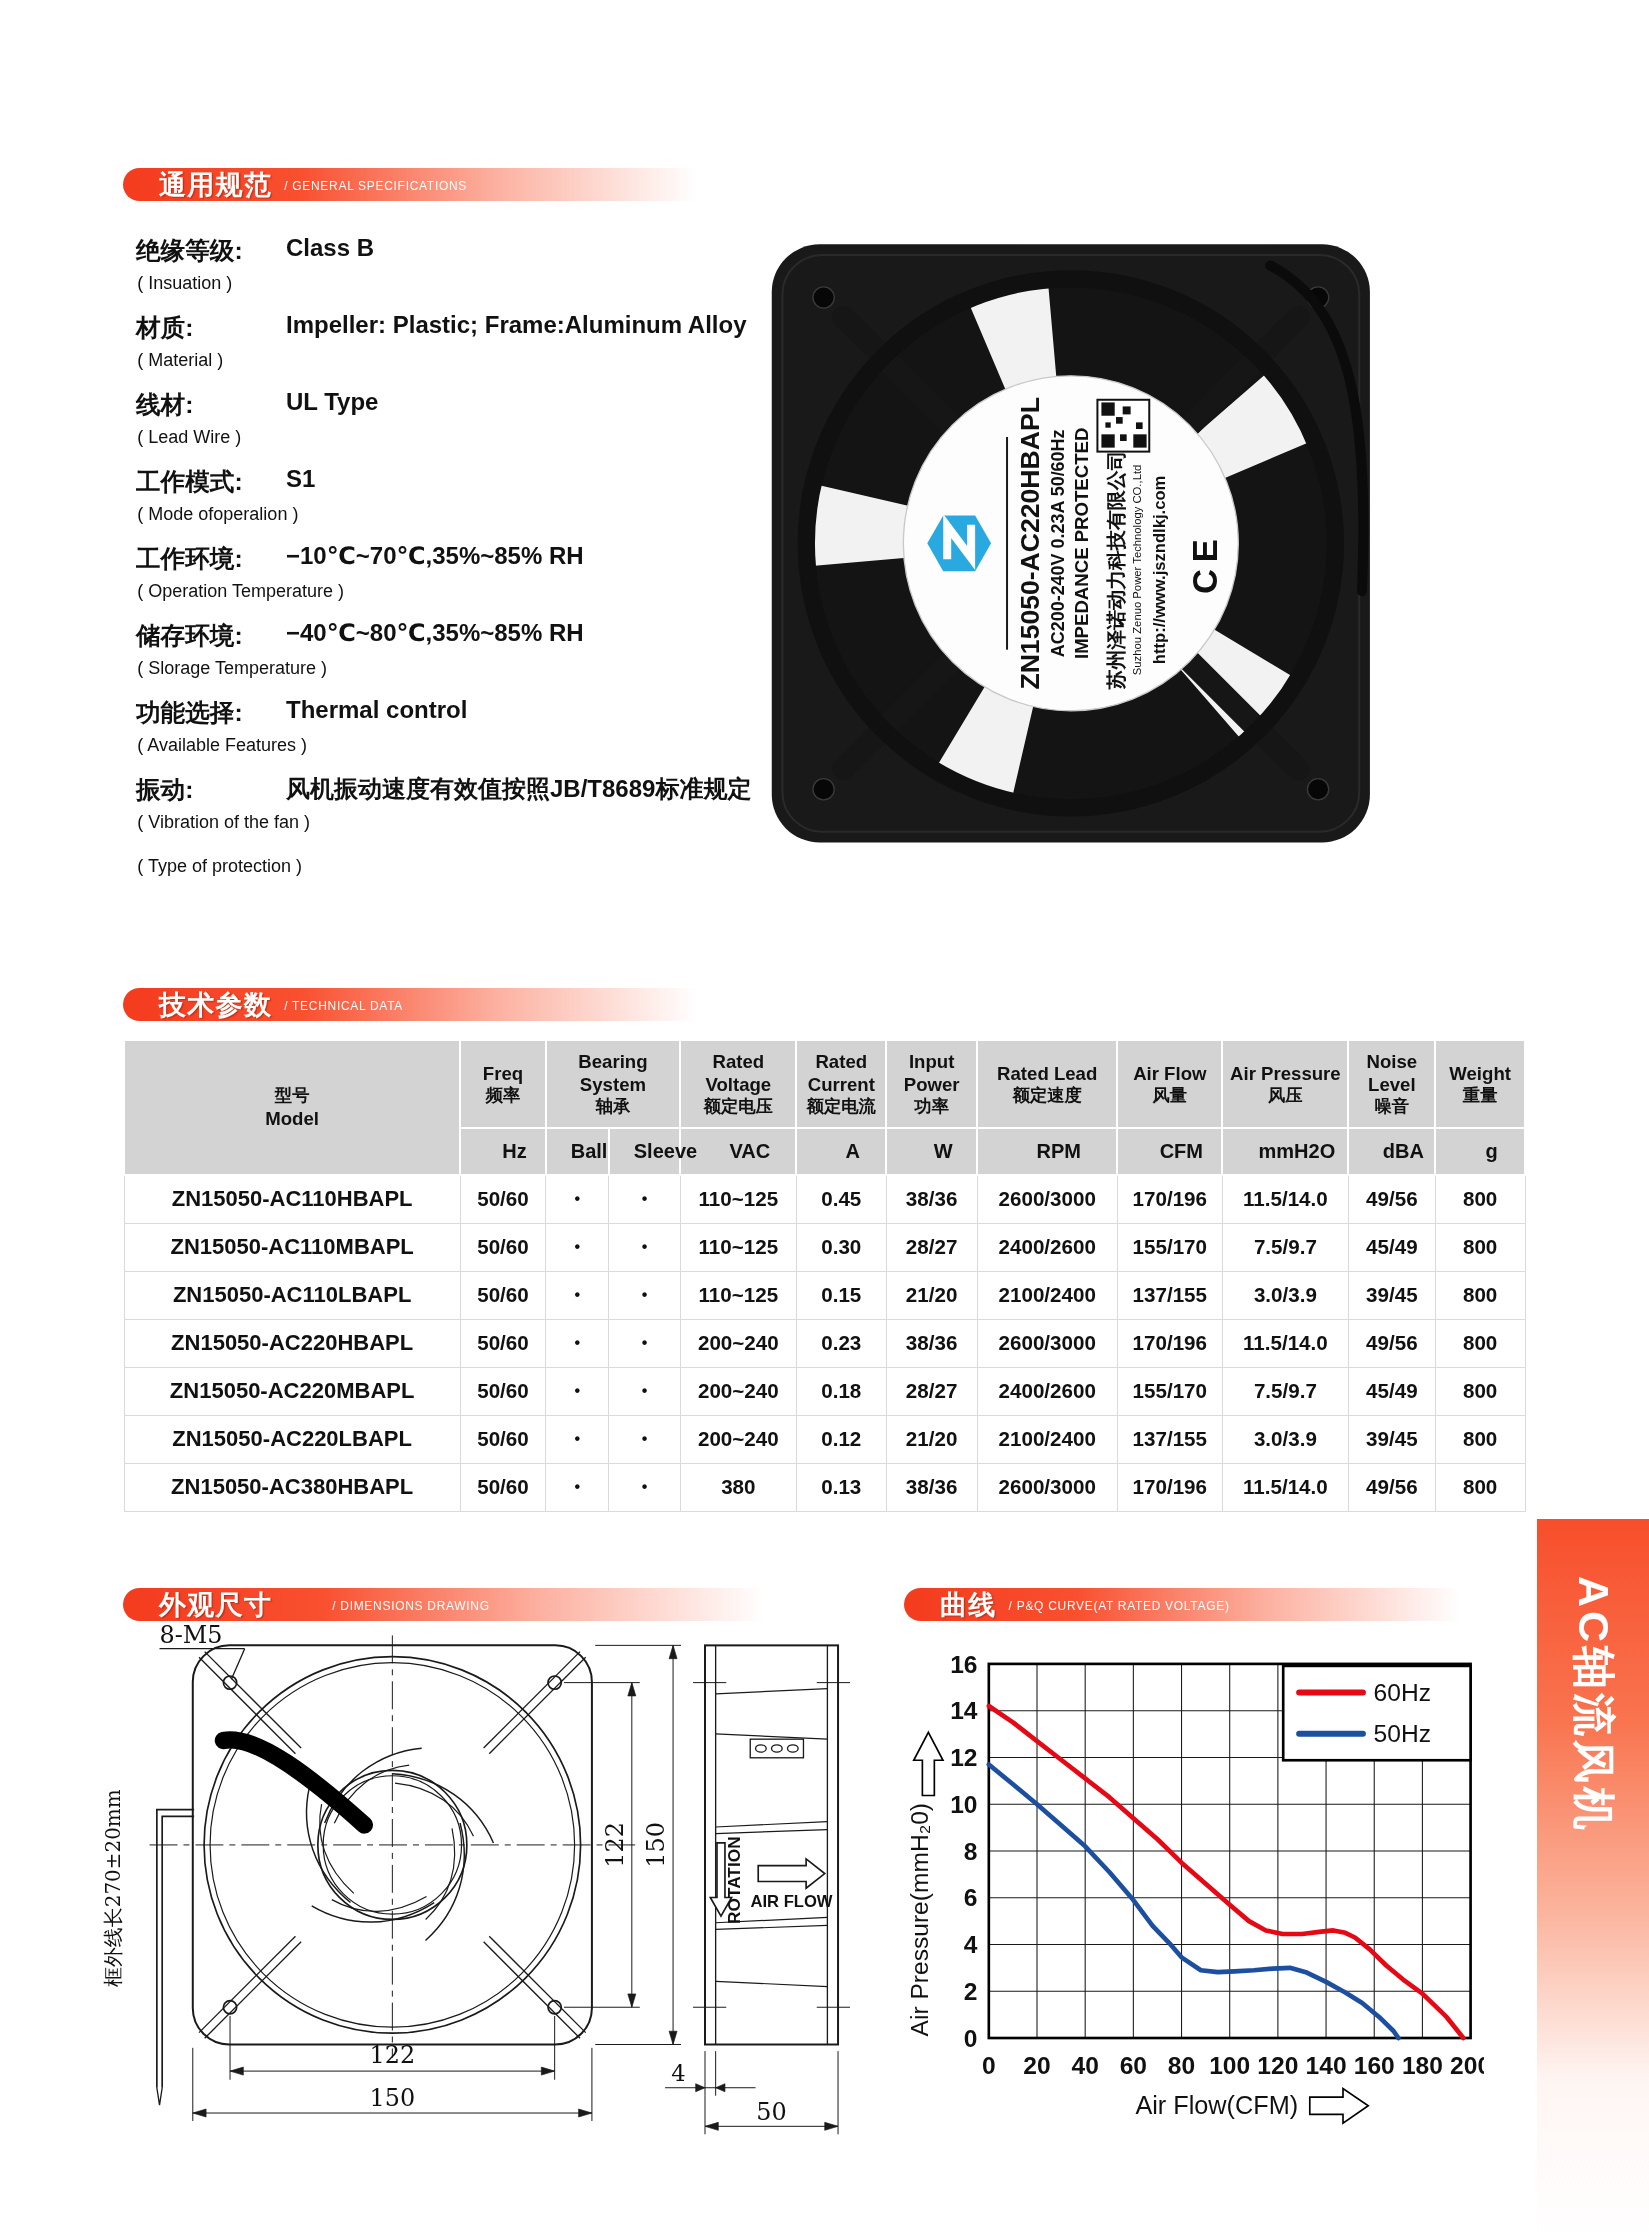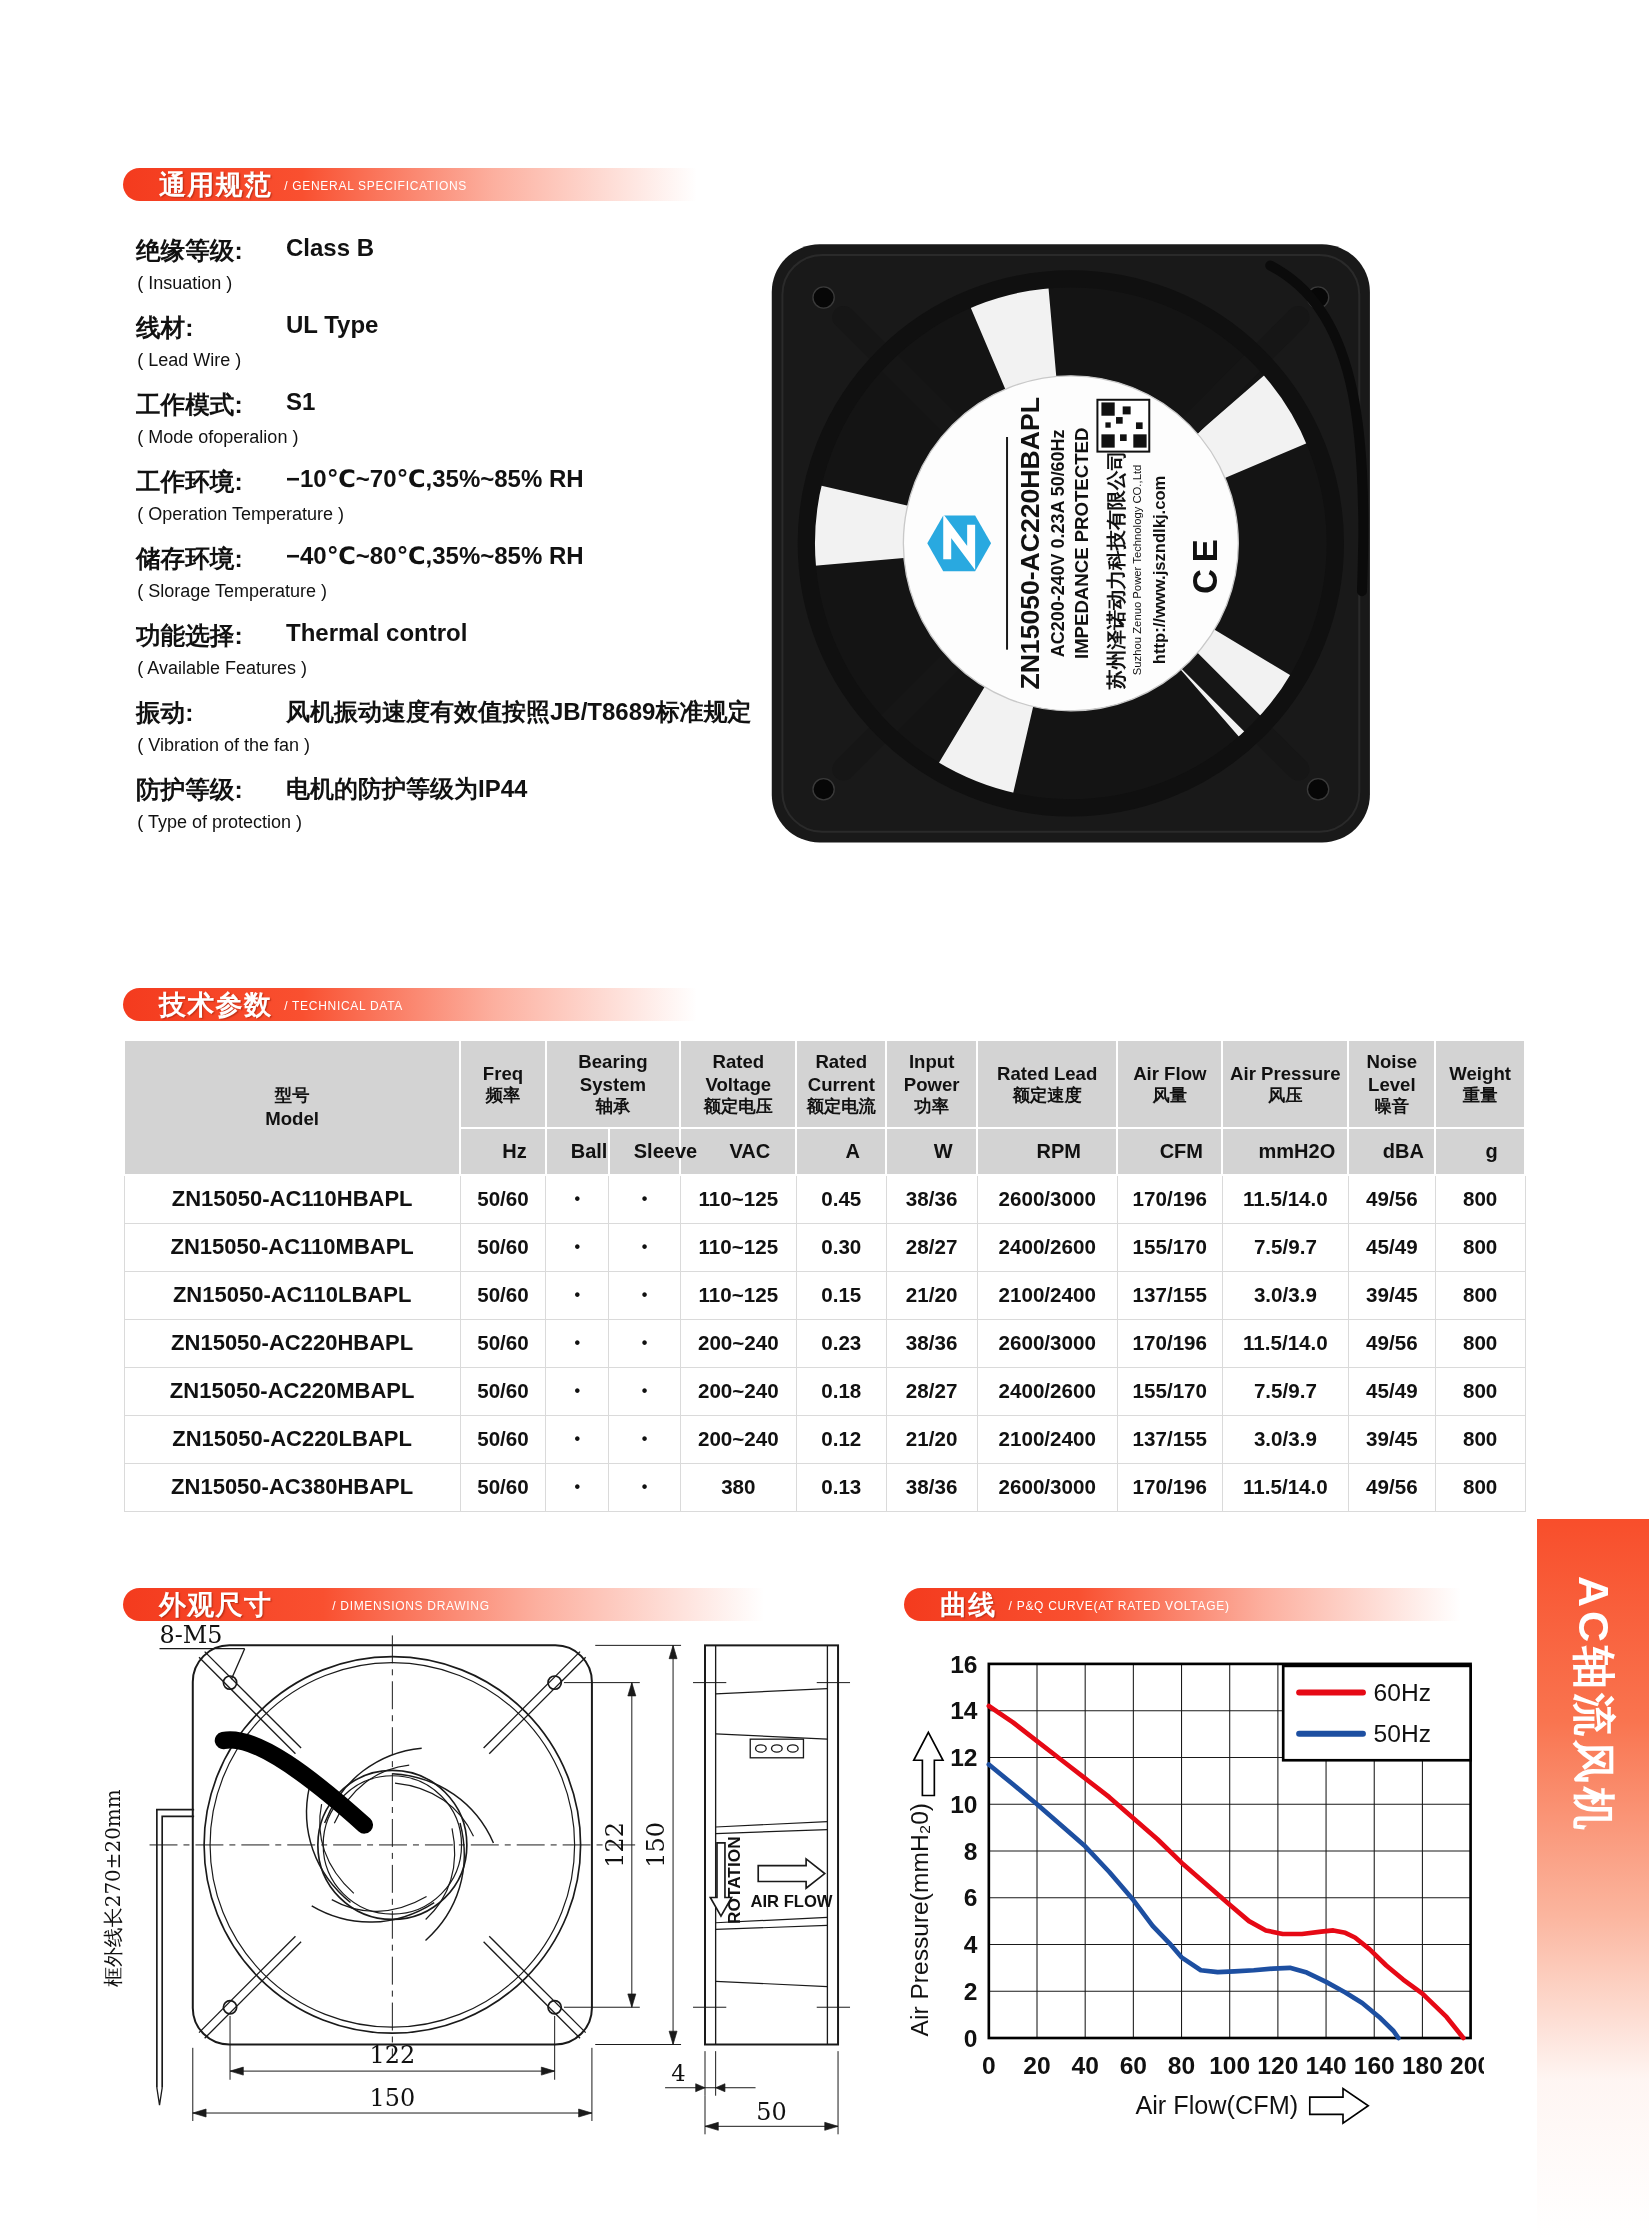--- a/index.html
+++ b/index.html
@@ -91,20 +91,27 @@
 <div id="spec-list">
     <div class="spec-item">
       <div class="spec-row">
         <div class="spec-label">绝缘等级:</div>
         <div class="spec-value">Class B</div>
       </div>
       <div class="spec-en">( Insuation )</div>
     </div>
     <div class="spec-item">
       <div class="spec-row">
+        <div class="spec-label">材质:</div>
+        <div class="spec-value">Impeller: Plastic; Frame:Aluminum Alloy</div>
+      </div>
+      <div class="spec-en">( Material )</div>
+    </div>
+    <div class="spec-item">
+      <div class="spec-row">
         <div class="spec-label">线材:</div>
         <div class="spec-value">UL Type</div>
       </div>
       <div class="spec-en">( Lead Wire )</div>
     </div>
     <div class="spec-item">
       <div class="spec-row">
         <div class="spec-label">工作模式:</div>
         <div class="spec-value">S1</div>
       </div>
@@ -132,24 +139,20 @@
       <div class="spec-en">( Available Features )</div>
     </div>
     <div class="spec-item">
       <div class="spec-row">
         <div class="spec-label">振动:</div>
         <div class="spec-value">风机振动速度有效值按照JB/T8689标准规定</div>
       </div>
       <div class="spec-en">( Vibration of the fan )</div>
     </div>
     <div class="spec-item">
-      <div class="spec-row">
-        <div class="spec-label">防护等级:</div>
-        <div class="spec-value">电机的防护等级为IP44</div>
-      </div>
       <div class="spec-en">( Type of protection )</div>
     </div>
   </div>
 
 <svg id="fan-photo" width="615" height="648" viewBox="0 0 925 975">
   <rect x="10" y="38" width="900" height="900" rx="72" fill="#191919"></rect>
   <rect x="26" y="54" width="868" height="868" rx="60" fill="none" stroke="#2a2a2a" stroke-width="3"></rect>
   <circle cx="88" cy="118" r="16" fill="#070707" stroke="#3a3a3a" stroke-width="2"></circle>
   <circle cx="832" cy="118" r="16" fill="#070707" stroke="#3a3a3a" stroke-width="2"></circle>
   <circle cx="88" cy="858" r="16" fill="#070707" stroke="#3a3a3a" stroke-width="2"></circle>

